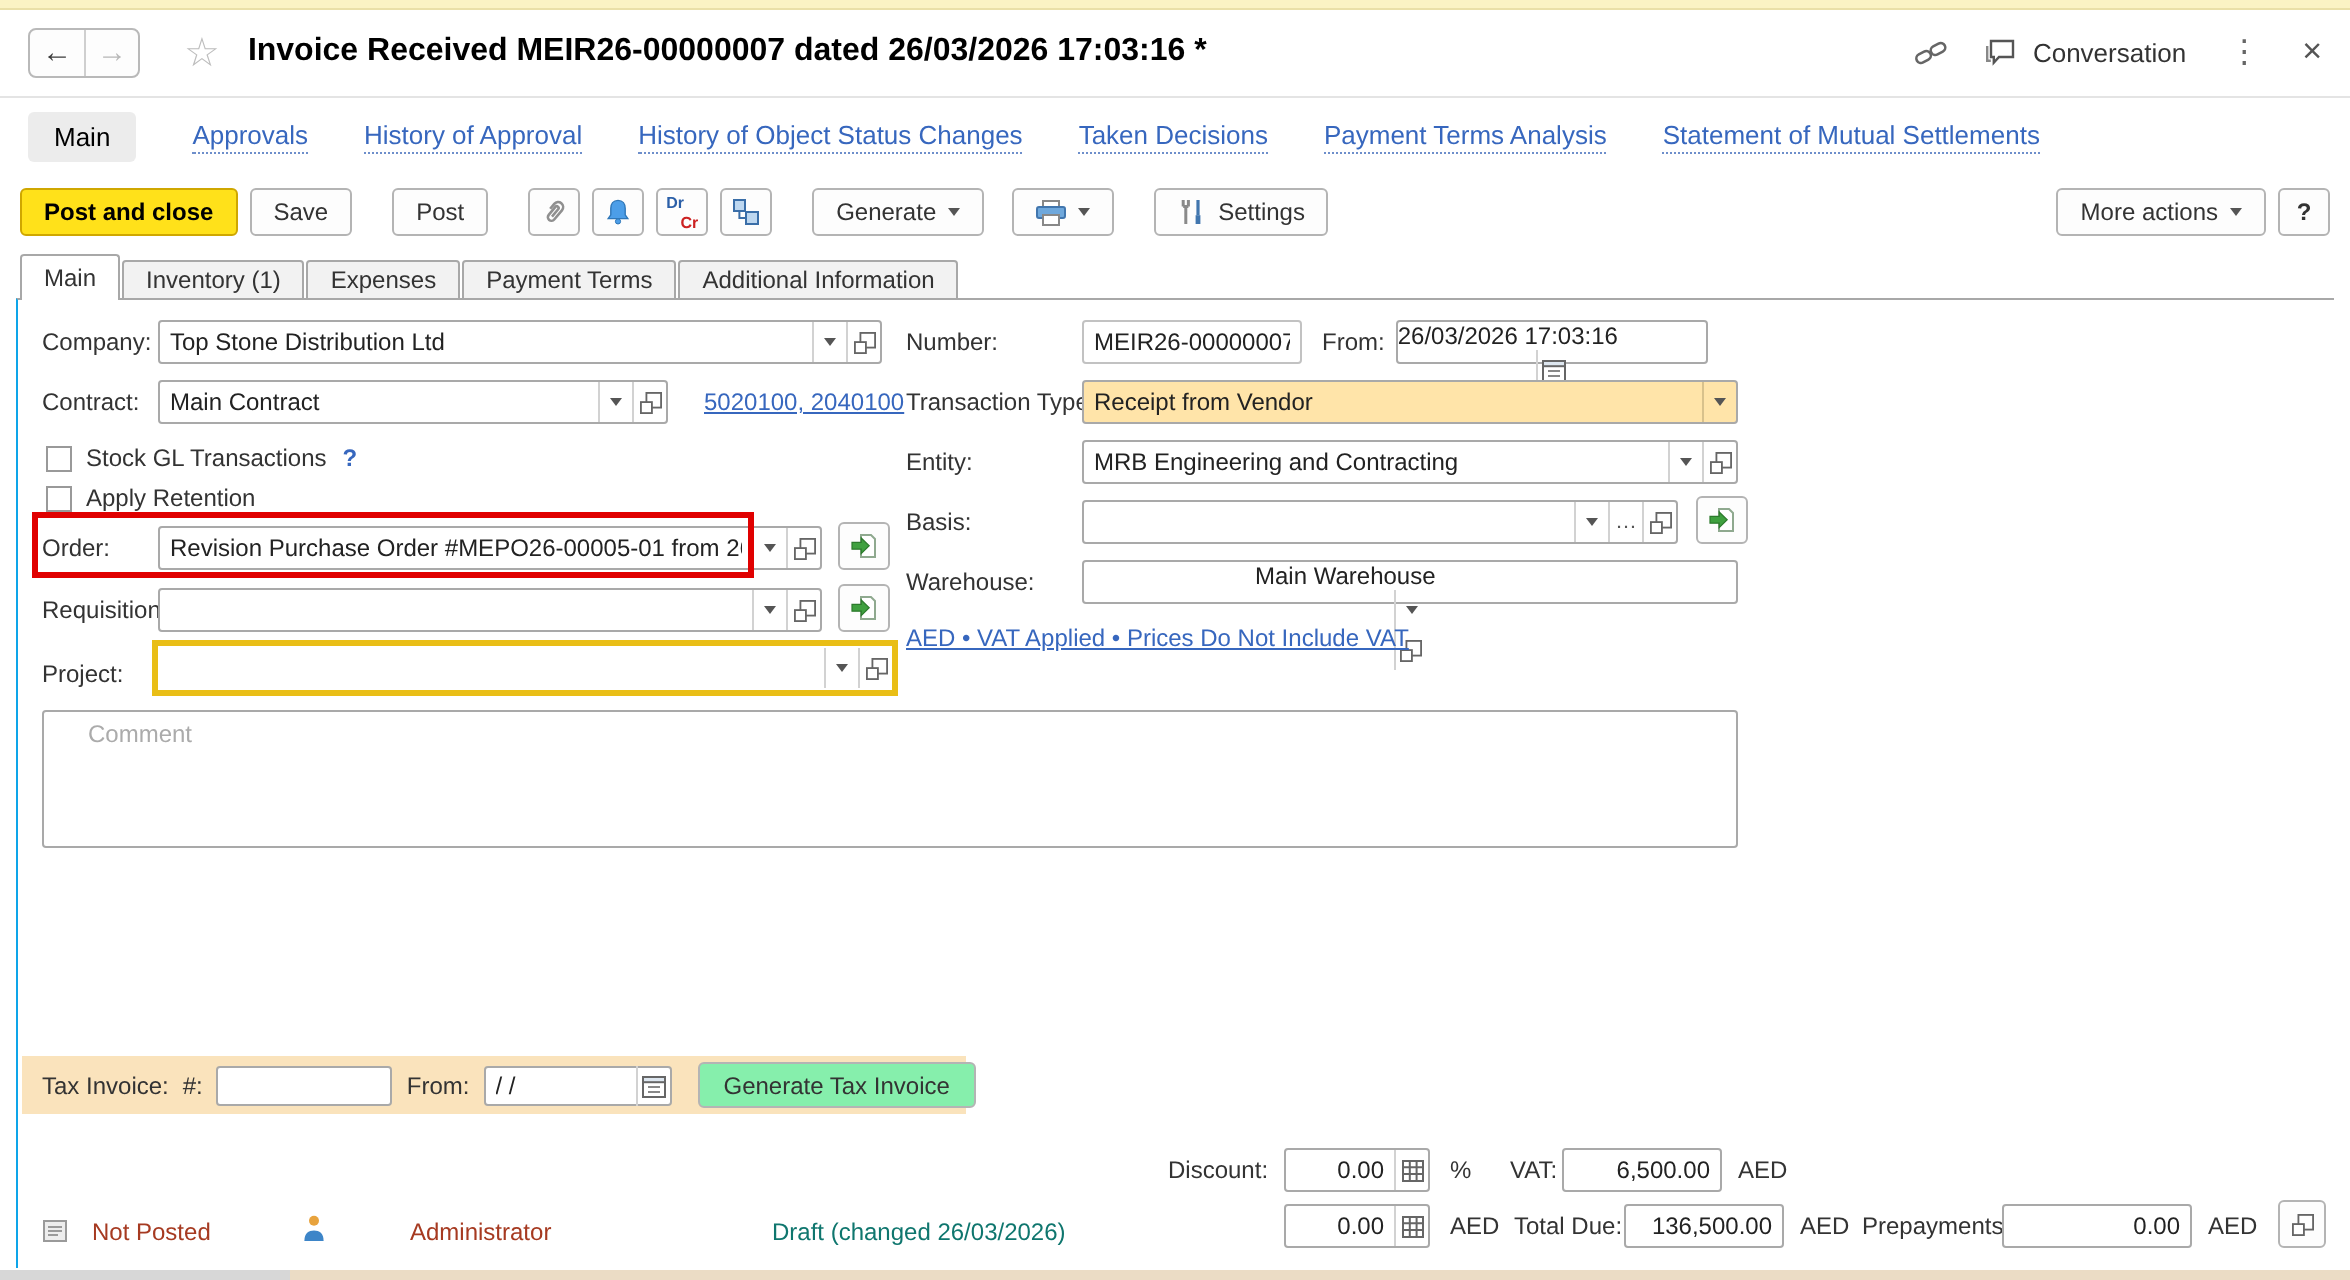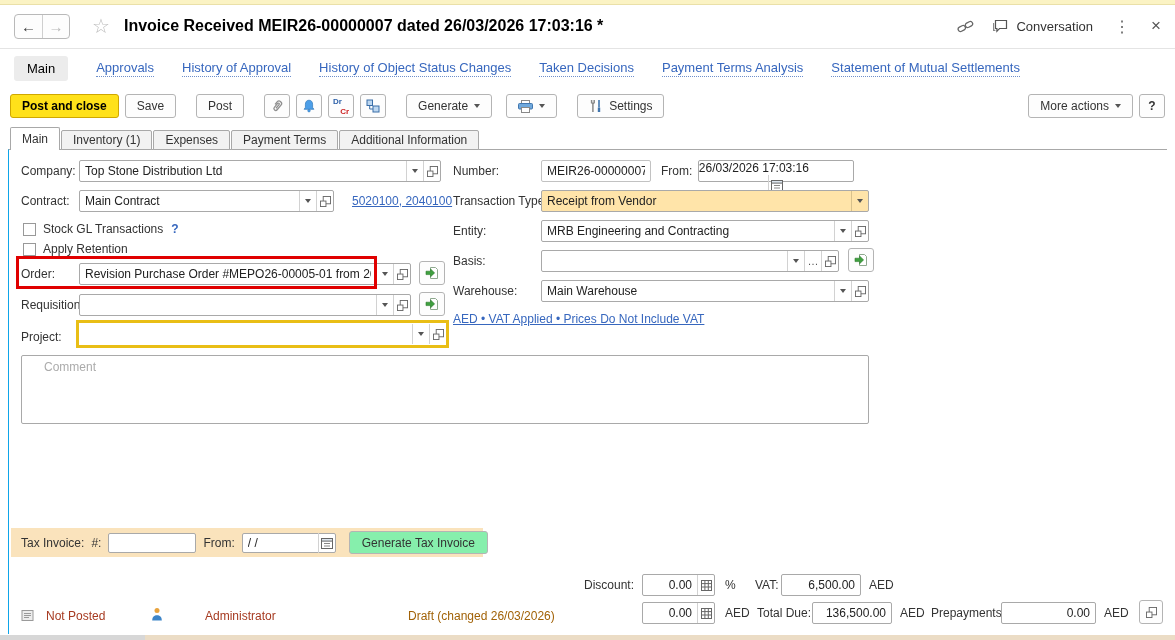--- a/index.html
+++ b/index.html
@@ -66,21 +66,21 @@
   .ywrap { position:absolute; left:67px; top:170px; border:3px solid #E9BE16; display:flex; }
   .comment { position:absolute; left:12px; top:205px; width:848px; height:69px; border:1px solid #A9A9A9; border-radius:2px; resize:none; font:12px "Liberation Sans",sans-serif; padding:4px 22px; color:#222; outline:none; }
   .comment::placeholder { color:#ABABAB; }
 
   .taxbar { position:absolute; left:2px; top:378px; width:472px; height:29px; background:#FAE3BC; display:flex; align-items:center; padding:0 10px; gap:7px; }
   .taxbar .fld { height:20px; background:#fff; }
   .genbtn { height:23px; padding:0 12px; background:#86efac; border:1px solid #B4B4B4; border-radius:3px; font-size:12px; color:#333; cursor:pointer; margin-left:6px; white-space:nowrap; }
 
   .abs { position:absolute; white-space:nowrap; }
   .statustxt { color:#A63A21; }
-  .drafttxt { color:#a16207;margin-left:22px; }
+  .drafttxt { color:#0f766e; }
 
   .bstrip { position:absolute; bottom:0; left:0; height:5px; width:100%; background:#EBDCC5; }
   .bstrip-thumb { position:absolute; bottom:0; left:0; height:5px; width:145px; background:#D7D7D7; }
 
   svg { display:block; }
 </style>
 </head>
 <body>
 
 <div class="app">
@@ -369,21 +369,21 @@
     </div>
     <button class="gbtn" style="left:839px; top:98px;">
       <svg width="14" height="14" viewBox="0 0 14 14">
           <path d="M5.5 1.5 h5 l2 2 v9 h-7 z" fill="#fff" stroke="#8FA98F"></path>
           <path d="M1 5.2 h4.6 V3 l4 3.9 -4 3.9 V8.6 H1 z" fill="#3FA03F" stroke="#2C7A2C" stroke-width="0.6"></path>
         </svg>
     </button>
 
     <div class="row" style="left:444px; top:129px;">
       <span class="lbl" style="width:88px;">Warehouse:</span>
-      <div class="fld" style="width:328px;">
+      <div class="fld" style="width:328px;flex-direction:column;">
         <input value="Main Warehouse" style="">
         <span class="fbtn">
             <i class="car"></i>
           </span>
         <span class="fbtn">
           <svg width="11" height="11" viewBox="0 0 12 12">
               <rect x="3.5" y="0.5" width="8" height="8" fill="#fff" stroke="#666"></rect>
               <rect x="0.5" y="5.5" width="6" height="6" fill="#fff" stroke="#666"></rect>
             </svg>
         </span>

